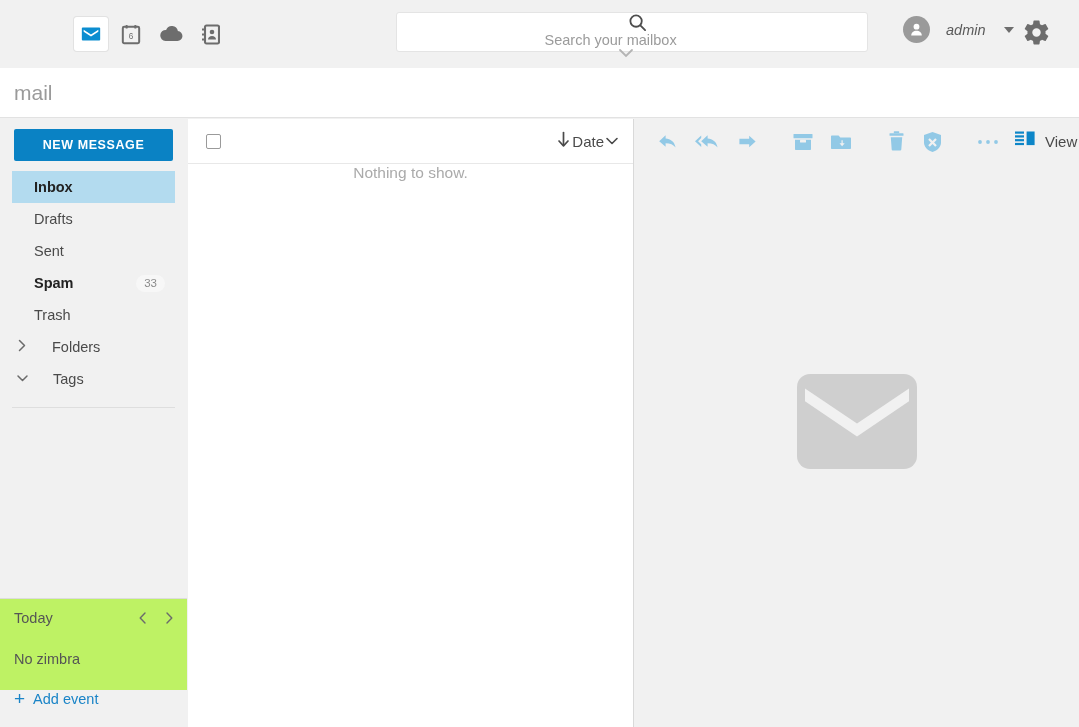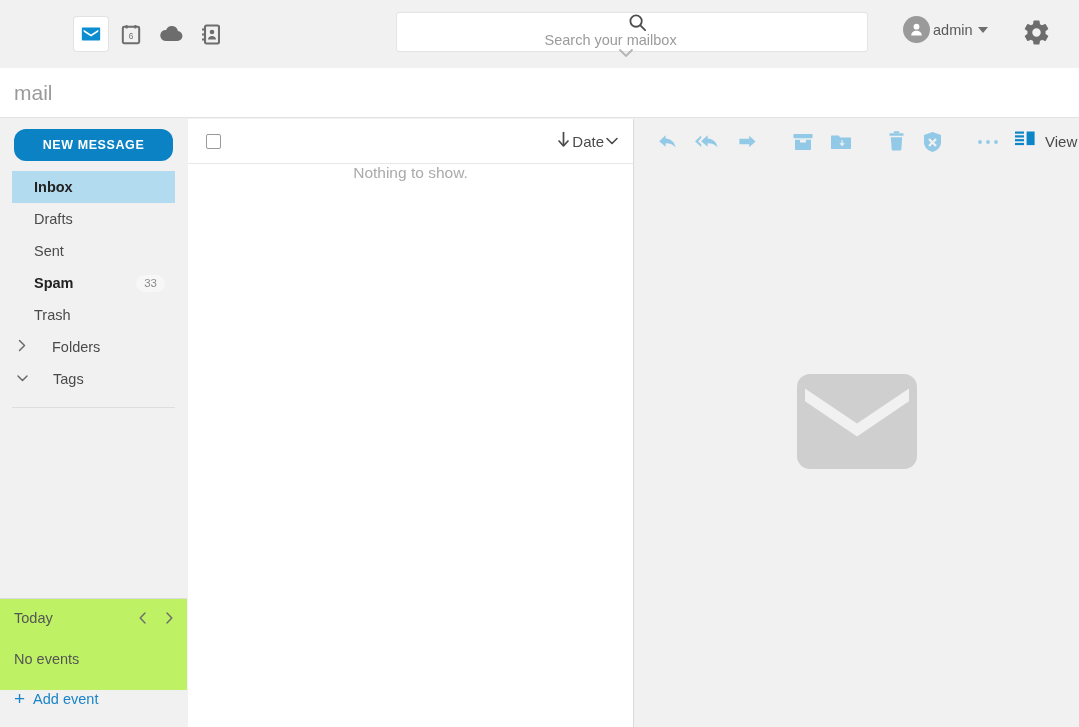--- a/index.html
+++ b/index.html
@@ -51,22 +51,23 @@
     flex: 1; border: none; outline: none;
     font-size: 14.5px; color: #555;
     font-family: "Liberation Sans", sans-serif;
     margin-left: 12px; background: transparent;
   }
   .search-input::placeholder { color: #9b9b9b; }
   .search-caret { margin-right: 13px; display: flex; }
 
   .account {
     position: absolute; left: 903px; top: 16px;
-    display: flex; align-items: center; gap: 3px;
+    display: flex; align-items: center; gap: 16px;
     cursor: pointer;
+    font-style: italic;
   }
   .avatar {
     width: 27px; height: 27px; border-radius: 50%;
     background: #9a9a9a;
     display: flex; align-items: center; justify-content: center;
   }
   .account-name { font-size: 14.5px; color: #5a5a5a; }
   .caret-tri {
     width: 0; height: 0;
     border-left: 5px solid transparent;
@@ -96,21 +97,21 @@
     background: #f1f1f1;
   }
   .new-message-btn {
     display: block;
     margin: 10px auto 0 auto;
     width: 159px; height: 32px;
     background: #0a82c4;
     color: #ffffff;
     font-size: 12.5px; font-weight: bold;
     letter-spacing: 0.6px;
-    border: none; border-radius: 12px;
+    border: none; border-radius: 2px;
     cursor: pointer;
     font-family: "Liberation Sans", sans-serif;
   }
   .folder-list { margin-top: 10px; }
   .folder {
     height: 32px; margin: 0 12px;
     display: flex; align-items: center;
     padding-left: 22px;
     font-size: 14.5px; color: #4a4a4a;
     cursor: pointer; border-radius: 0;
@@ -340,21 +341,21 @@
             <polyline points="8,2 3.2,7 8,12" fill="none" stroke="#6b6b6b" stroke-width="1.4" stroke-linecap="round" stroke-linejoin="round"></polyline>
           </svg>
       </span>
       <span>
         <svg width="12" height="14" viewBox="0 0 12 14">
             <polyline points="4,2 8.8,7 4,12" fill="none" stroke="#6b6b6b" stroke-width="1.4" stroke-linecap="round" stroke-linejoin="round"></polyline>
           </svg>
       </span>
     </span>
   </div>
-  <div class="cal-empty">No events</div>
+  <div class="cal-empty">No zimbra</div>
   <div class="cal-add">
     <span class="plus-sign">+</span>
     <span>Add event</span>
   </div>
 </div>
 
 <div class="list-pane">
   <div class="list-toolbar">
     <span class="chk"></span>
     <span class="sort-group">

